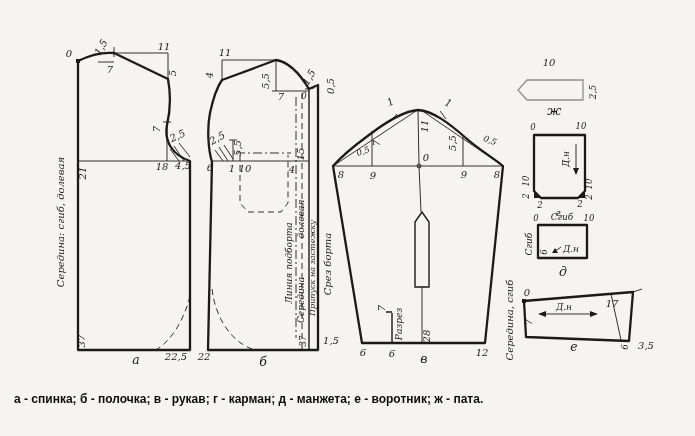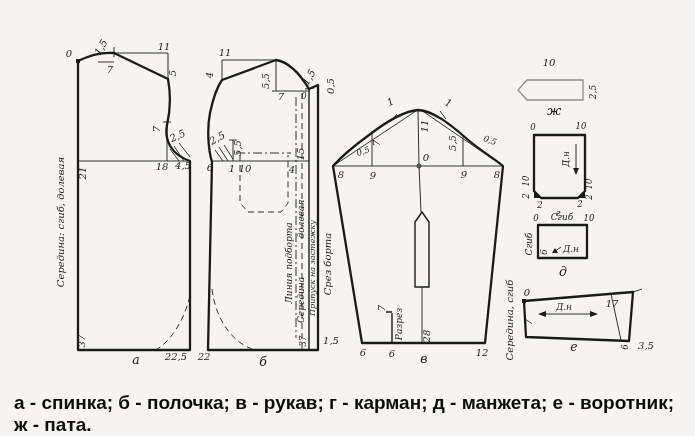--- a/index.html
+++ b/index.html
@@ -17,21 +17,21 @@
   .outline{fill:none;stroke:#1b1b1b;stroke-width:2.3;stroke-linejoin:round;stroke-linecap:round}
   .o15{fill:none;stroke:#1b1b1b;stroke-width:1.4}
   .thin{fill:none;stroke:#1b1b1b;stroke-width:0.9}
   .dash{stroke-dasharray:6 4}
   .dashdot{stroke-dasharray:9 3 2 3}
   .lt{fill:none;stroke:#8f8f8c;stroke-width:1.3}
   .ink{fill:#1b1b1b;stroke:none}
   .caption{
     position:absolute;left:14px;top:392px;width:670px;
     font-family:"Liberation Sans", sans-serif;font-weight:bold;
-    font-size:19px;color:#0d0d0d;
+    font-size:12px;color:#0d0d0d;
   }
 </style>
 </head>
 <body>
 
 <div class="page">
 <svg width="695" height="436" viewBox="0 0 695 436">
 
   <g>
     <path class="outline" d="M78,61 C90,55 103,52 114,53 L168,79 C170,90 171,108 167,125 C164,141 172,155 190,161 L190,350 L78,350 Z"></path>

